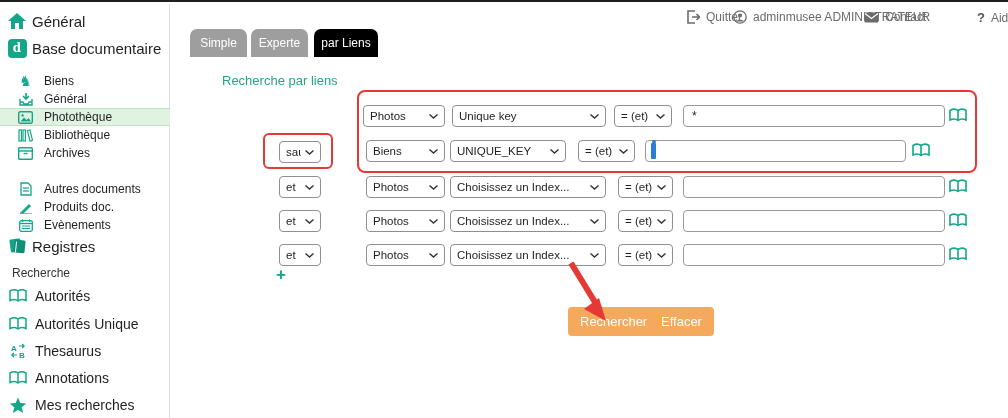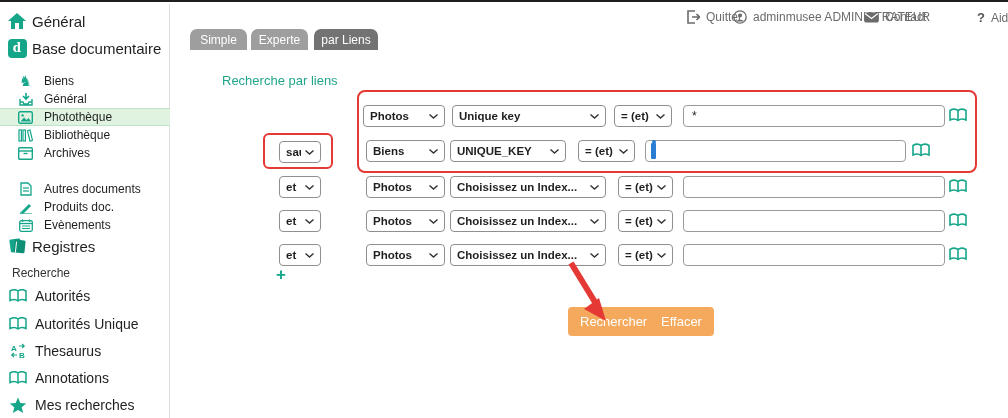--- a/index.html
+++ b/index.html
@@ -27,31 +27,31 @@
   .dsquare { width:19px; height:19px; background:#15a68a; border-radius:4px; color:#fff; font-size:12px; font-weight:bold;
              display:flex; align-items:center; justify-content:center; font-family:"DejaVu Serif",serif; }
   .knight { font-size:14px; color:#15a68a; line-height:1; }
 
   
   .topbar { position:absolute; top:2px; left:171px; width:837px; height:28px; background:#fff; }
   .top-item { position:absolute; top:6px; display:flex; align-items:center; gap:6px; font-size:12px; color:#6b6b6b; cursor:pointer; white-space:nowrap; }
   .qmark { font-weight:bold; color:#555; font-size:13px; }
 
   
-  .tab { position:absolute; top:27px; height:21px; border-radius:7px 7px 0 0; color:#fff; font-size:12px;
+  .tab { position:absolute; top:27px; height:28px; border-radius:7px 7px 0 0; color:#fff; font-size:12px;
          display:flex; align-items:center; justify-content:center; cursor:pointer; }
   .tab.gray { background:#9e9e9e; }
-  .tab.orange { background:#737373; }
+  .tab.orange { background:#000000; }
 
   .page-title { position:absolute; left:222px; top:71px; font-size:13px; color:#21a58a; }
 
   
   .sel { position:absolute; height:22px; border:1px solid #8f8f8f; border-radius:4px; background:#fff;
          display:flex; align-items:center; font-size:11.5px; color:#1f1f1f; padding:0 6px; cursor:pointer; }
-  .sel .txt { flex:1; overflow:hidden; white-space:nowrap;font-weight:bold; }
+  .sel .txt { flex:1; overflow:hidden; white-space:nowrap; }
   .sel .chev { flex:none; margin-left:4px; }
   .txtinput { position:absolute; height:22px; border:1px solid #9a9a9a; border-radius:4px; background:#fff;
               font-size:12px; color:#1f1f1f; padding:0 8px; font-family:"Liberation Sans",sans-serif; }
   .bookbtn { position:absolute; width:18px; height:15px; cursor:pointer; }
   .plusbtn { position:absolute; left:276px; top:264px; font-size:17px; font-weight:bold; color:#15a68a; cursor:pointer; line-height:1; }
   .obtn { position:absolute; top:305px; height:29px; background:#f4a95c; border:none; border-radius:4px;
           color:#fff; font-size:13px; padding:0 12px; cursor:pointer; font-family:"Liberation Sans",sans-serif; }
   .caret-mark { position:absolute; left:651px; top:141px; width:5px; height:16px; background:#2a7fd4; border-radius:1px; }
   .caret-mark:before { content:""; position:absolute; top:-3px; left:0.5px; width:4px; height:4px; border-radius:50%; background:#2a7fd4; }
 

